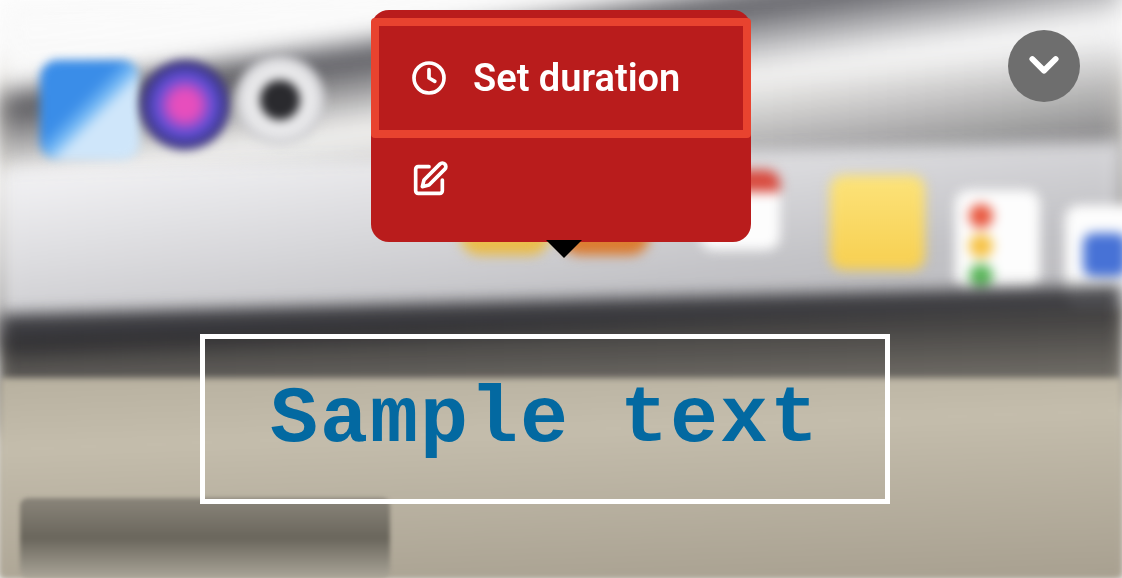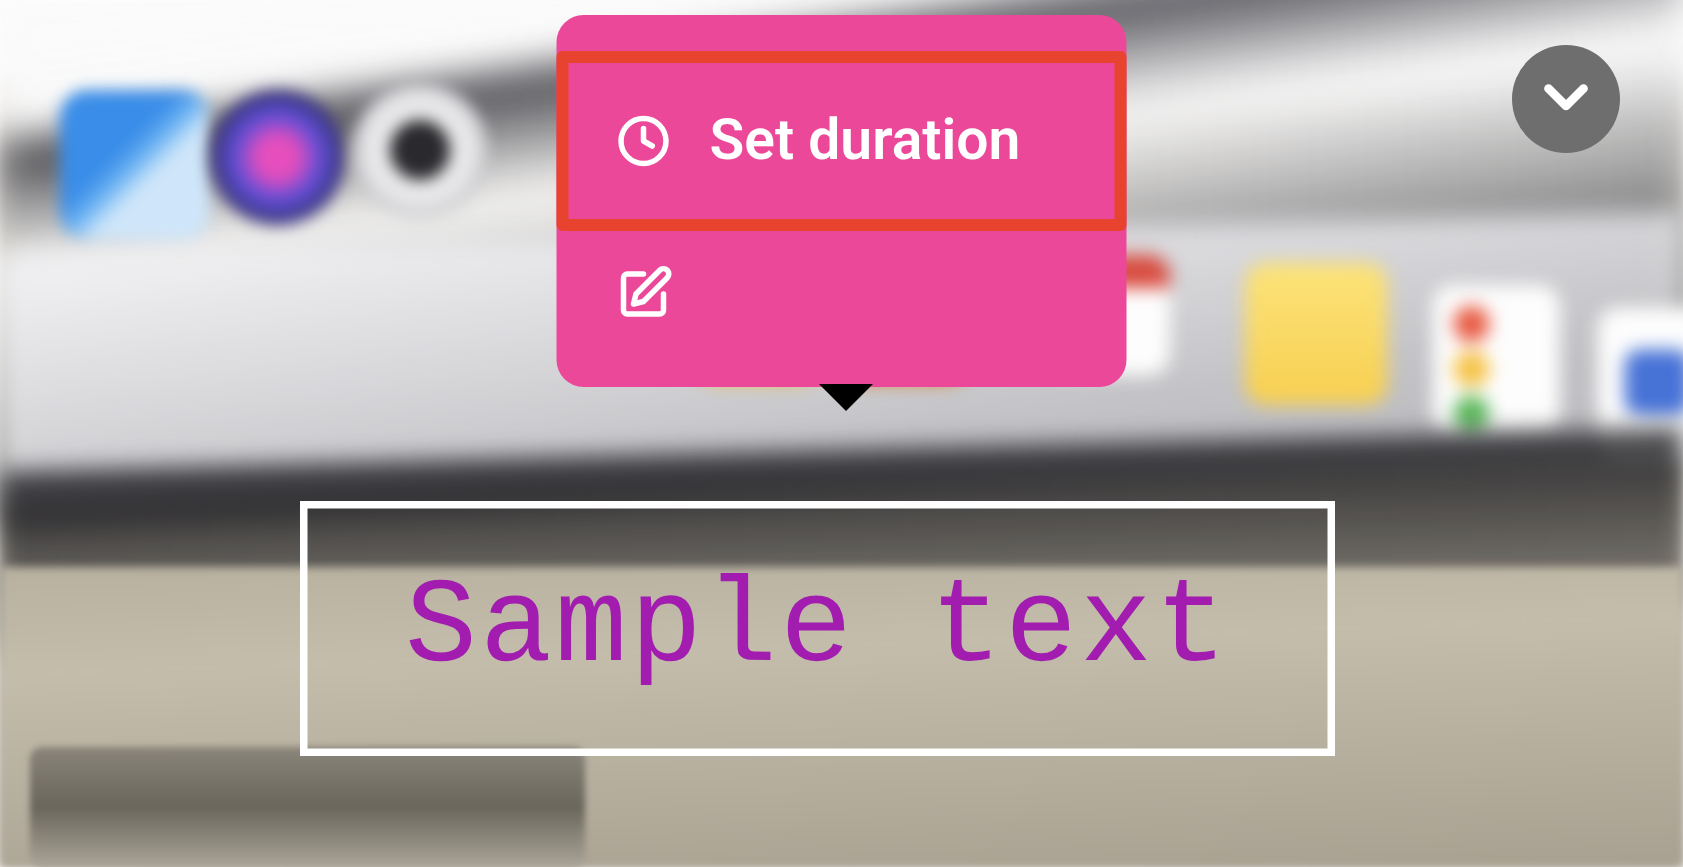--- a/index.html
+++ b/index.html
@@ -112,23 +112,23 @@
       background: linear-gradient(180deg, #8a857a 0%, #6a665c 50%, #aaa598 100%);
       border-radius: 8px;
       filter: blur(2px);
     }
     
     .popup-menu {
       position: absolute;
       top: 10px;
       left: 371px;
       width: 380px;
-      background: #ec4899;
+      background: #b91c1c;
       border-radius: 18px;
-      padding: 24px 0 20px 0;
+      padding: 8px 0 20px 0;
     }
     
     .popup-tail {
       position: absolute;
       bottom: -16px;
       left: 50%;
       margin-left: -15px;
       width: 0;
       height: 0;
       border-left: 18px solid transparent;
@@ -191,24 +191,24 @@
       width: 690px;
       height: 170px;
       border: 5px solid #ffffff;
       display: flex;
       align-items: center;
       justify-content: center;
       cursor: pointer;
     }
     
     .text-overlay-label {
-      color: #a21caf;
+      color: #0369a1;
       font-family: "Courier New", Courier, monospace;
       font-size: 80px;
-      font-weight: 400;
+      font-weight: 700;
       letter-spacing: 2px;
     }
   </style>
 </head>
 <body>
 
 <div class="background"></div>
 <div class="dock-bezel"></div>
 <div class="dock-strip"></div>
 

